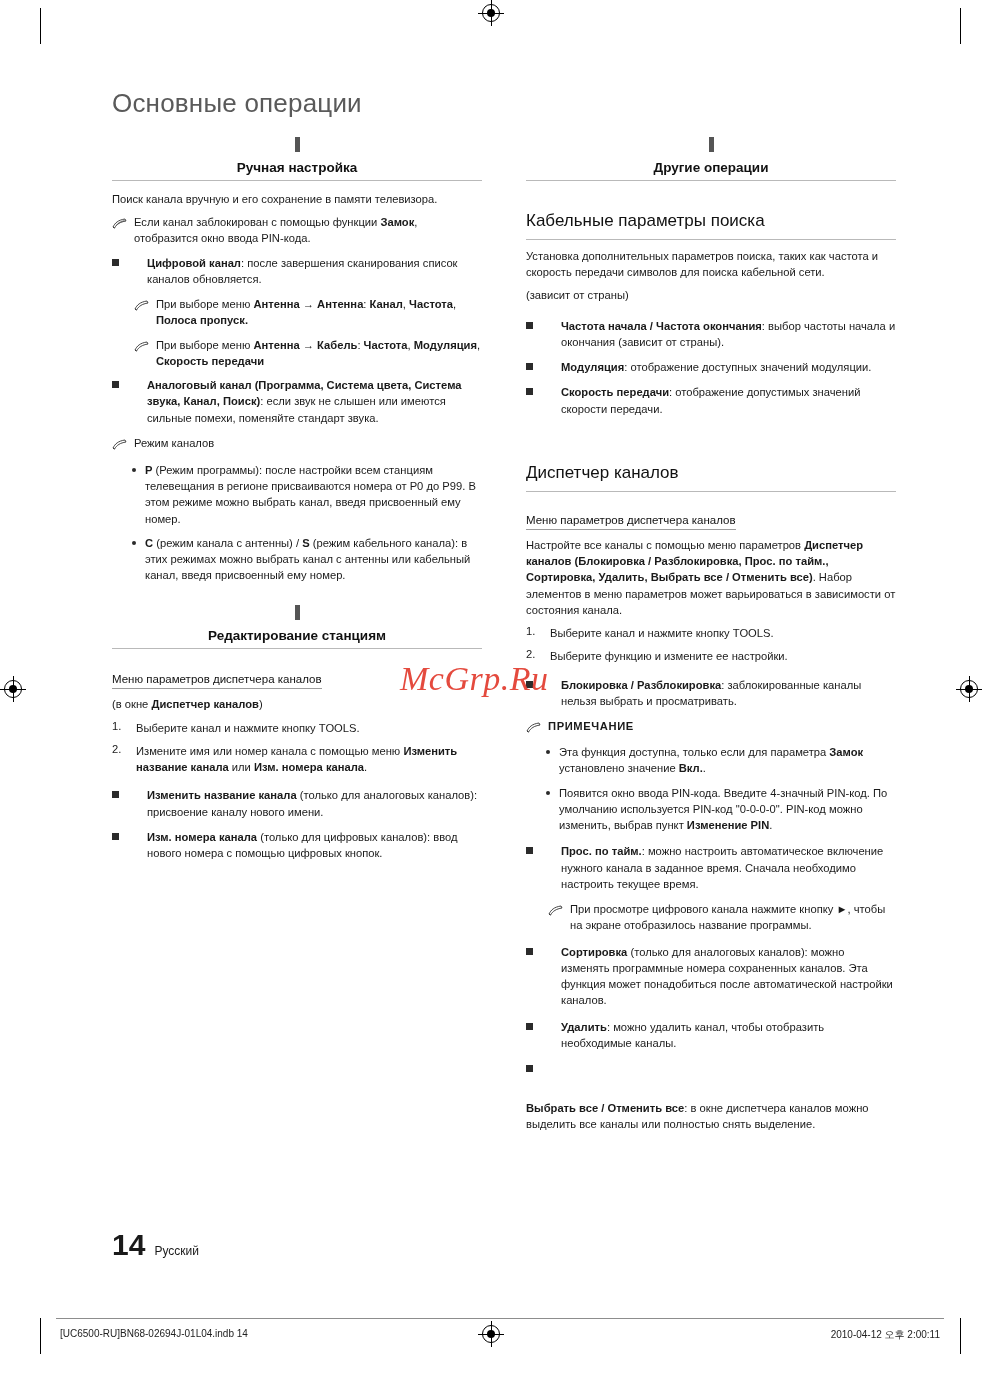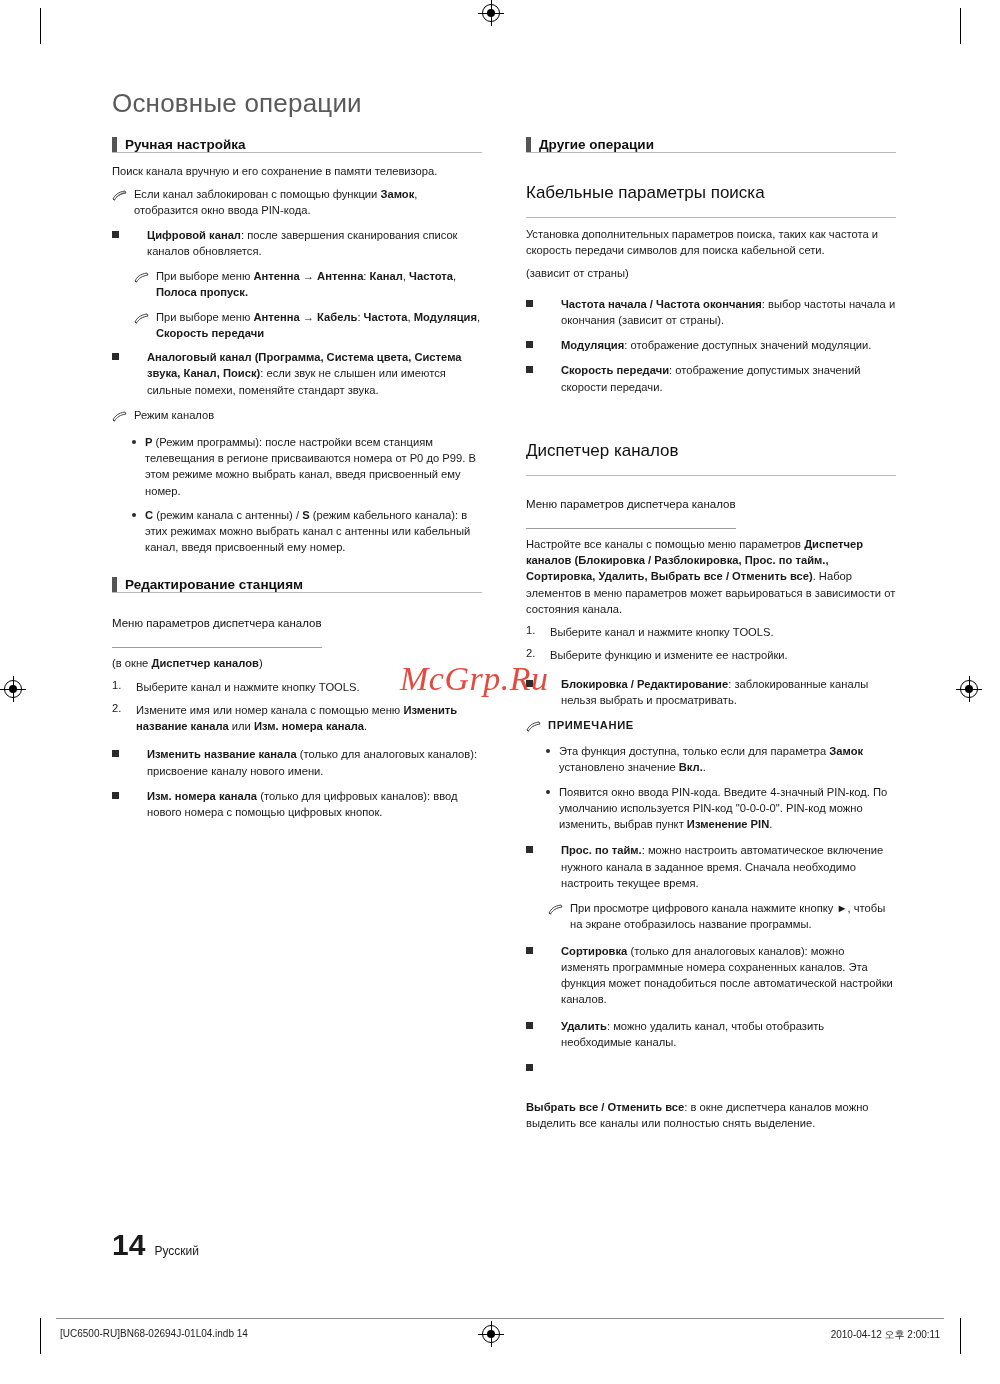--- a/index.html
+++ b/index.html
@@ -74,49 +74,51 @@
   .col {
     width: 370px;
   }
 
   
   .h-bar {
     display: flex;
     align-items: center;
     gap: 8px;
     border-bottom: 1px solid #b9b9b9;
+    padding-bottom: 5px;
     margin: 0 0 10px 0;
+    flex-direction: column;
   }
   .h-bar .marker {
     width: 5px;
     height: 15px;
     background: #555;
     flex: 0 0 auto;
   }
   .h-bar .txt {
     font-size: 13.5px;
     font-weight: 700;
     color: #111;
   }
 
   .h-big {
     font-size: 17px;
     font-weight: 400;
     color: #111;
     border-bottom: 1px solid #b9b9b9;
-    padding-bottom: 14px;
+    padding-bottom: 8px;
     margin: 26px 0 8px 0;
   }
 
   .h-sub {
     font-size: 11.5px;
     color: #111;
     border-bottom: 1px solid #9c9c9c;
     display: inline-block;
-    padding-bottom: 18px;
+    padding-bottom: 3px;
     margin: 14px 0 7px 0;
   }
 
   p, li, div.t {
     font-size: 11.2px;
     line-height: 1.45;
     color: #1a1a1a;
   }
   p { margin: 0 0 7px 0; }
 
@@ -415,21 +417,21 @@
           <span class="mk">1.</span>
           <span class="body">Выберите канал и нажмите кнопку TOOLS.</span>
         </div>
         <div class="num">
           <span class="mk">2.</span>
           <span class="body">Выберите функцию и измените ее настройки.</span>
         </div>
 
         <div class="sq" style="margin-top:12px;">
           <span class="mk"></span>
-          <span class="body"><b>Блокировка / Редактирование</b><span>: заблокированные каналы нельзя выбрать и просматривать.</span></span>
+          <span class="body"><b>Блокировка / Разблокировка</b><span>: заблокированные каналы нельзя выбрать и просматривать.</span></span>
         </div>
 
         <div class="note" style="margin-bottom:4px;">
           <span class="pencil">
             <svg width="15" height="11" viewBox="0 0 15 11">
               <path d="M1 9 C3 5, 6 2, 13 1 L14 3 C8 4, 5 6, 2.5 10 Z" fill="none" stroke="#333" stroke-width="0.9"></path>
               <path d="M1 9 L2.5 10" stroke="#333" stroke-width="0.9"></path>
             </svg>
           </span>
           <span class="body note-title">ПРИМЕЧАНИЕ</span>

